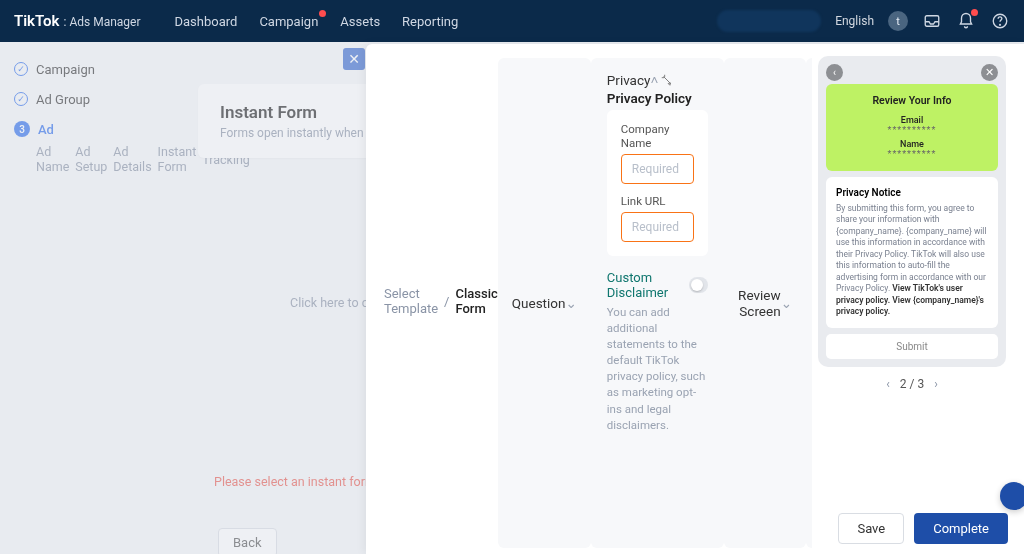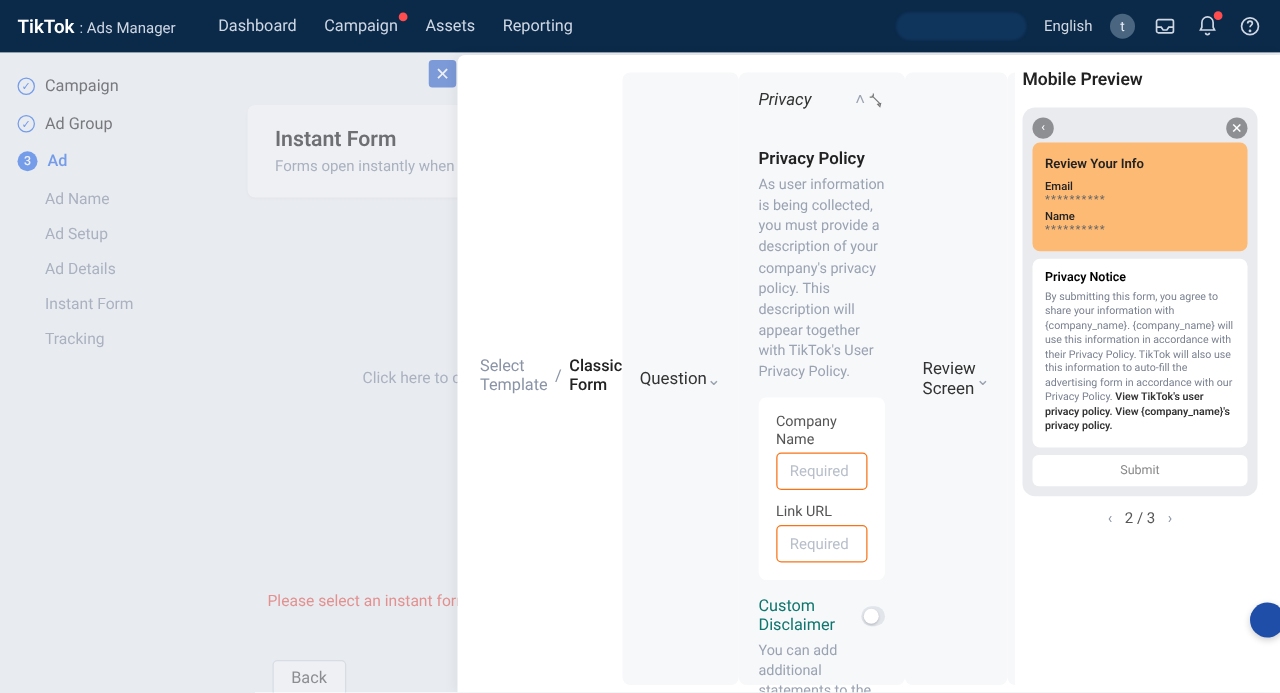--- a/index.html
+++ b/index.html
@@ -17,43 +17,43 @@
   .avatar { width: 20px; height: 20px; border-radius: 50%; background: #4a6580; color: #e6edf5; display: flex; align-items: center; justify-content: center; font-size: 11px; }
   .icon-btn { width: 20px; height: 20px; display: flex; align-items: center; justify-content: center; color: #cfd7e3; cursor: pointer; position: relative; }
   .icon-btn svg { width: 18px; height: 18px; }
 
   
   .leftcol { position: absolute; left: 0; top: 42px; width: 160px; padding: 12px 0 0 14px; font-size: 13px; color: #333; }
   .step { display: flex; align-items: center; gap: 8px; height: 30px; }
   .step-check { width: 14px; height: 14px; border-radius: 50%; border: 1.5px solid #2f6fed; display: flex; align-items: center; justify-content: center; color: #2f6fed; font-size: 9px; }
   .step-num { width: 16px; height: 16px; border-radius: 50%; background: #2f6fed; color: #fff; display: flex; align-items: center; justify-content: center; font-size: 10px; }
   .step-active { color: #2f6fed; font-weight: 500; }
-  .substeps { margin: 4px 0 0 22px; display: flex; flex-direction: column; gap: 6px; color: #8a94a6; font-size: 12.5px; }
+  .substeps { margin: 4px 0 0 22px; display: flex; flex-direction: row; gap: 6px; color: #8a94a6; font-size: 12.5px; }
   .substeps div { height: 22px; display: flex; align-items: center; }
 
   
   .bgcard { position: absolute; left: 198px; top: 84px; right: 260px; background: #fff; border-radius: 6px; padding: 18px 22px; box-shadow: 0 1px 2px rgba(0,0,0,0.04); }
   .bgcard h2 { font-size: 17px; font-weight: 600; color: #222; margin-bottom: 4px; }
   .bgcard p { font-size: 12px; color: #8a94a6; }
   .bg-click { position: absolute; left: 290px; top: 295px; font-size: 12.5px; color: #8a94a6; }
   .bg-error { position: absolute; left: 214px; top: 474px; font-size: 12.5px; color: #eb5c52; }
   .close-x { position: absolute; left: 343px; top: 48px; width: 22px; height: 22px; background: #3b6bcf; color: #fff; display: flex; align-items: center; justify-content: center; border-radius: 3px; font-size: 14px; cursor: pointer; }
   .back-btn { position: absolute; left: 218px; top: 528px; background: #fff; border: 1px solid #d9dde3; border-radius: 4px; padding: 6px 14px; font-size: 13px; color: #555; cursor: pointer; }
 
   
   .scrim { position: absolute; inset: 42px 0 0 0; background: rgba(215,220,228,0.42); pointer-events: none; }
 
   
   .modal { position: absolute; left: 366px; top: 44px; right: 0; bottom: 0; background: #fff; border-top-left-radius: 6px; box-shadow: -2px 0 10px rgba(0,0,0,0.06); display: flex; }
   .modal-main { flex: 1; padding: 14px 18px 0 18px; display: flex; overflow: hidden; }
   .crumb { font-size: 13px; color: #8a94a6; display: flex; align-items: center; gap: 6px; margin-bottom: 10px; }
   .crumb .cur { color: #222; font-weight: 500; }
-  .section-head { background: #f7f8fa; border-radius: 6px; padding: 11px 14px; display: flex; align-items: center; justify-content: space-between; font-size: 13.5px; color: #333; cursor: pointer; margin-bottom: 6px; }
+  .section-head { background: #f7f8fa; border-radius: 6px; padding: 11px 14px; display: flex; align-items: center; justify-content: space-between; font-size: 13.5px; color: #333; cursor: pointer; margin-bottom: 6px; text-align: right; }
   .section-body { background: #f7f8fa; border-radius: 6px; padding: 14px 16px 16px; margin-bottom: 6px; }
-  .sec-title { font-size: 13.5px; color: #333; margin-bottom: 31px; display:flex; align-items:center; justify-content:space-between;font-style:italic; }
+  .sec-title { font-size: 13.5px; color: #333; margin-bottom: 2px; display:flex; align-items:center; justify-content:flex-start; }
   .ptitle { font-size: 13.5px; font-weight: 600; color: #222; margin-bottom: 4px; }
   .pdesc { font-size: 11.5px; color: #9aa3b2; line-height: 1.45; margin-bottom: 12px; }
   .formrow { background: #fff; border-radius: 6px; padding: 12px 14px 14px; }
   .lbl { font-size: 11.5px; color: #555; margin-bottom: 4px; }
   .inp { width: 100%; height: 30px; border: 1px solid #f97316; border-radius: 4px; padding: 0 10px; font-size: 12px; color: #333; }
   .inp::placeholder { color: #b8bfca; }
   .formrow .lbl:nth-of-type(2) { margin-top: 10px; }
   .toggle-row { display: flex; align-items: center; gap: 10px; margin: 14px 0 4px; }
   .toggle { width: 30px; height: 16px; background: #e2e5ea; border-radius: 8px; position: relative; cursor: pointer; }
   .toggle::after { content:''; position:absolute; left:2px; top:2px; width:12px; height:12px; background:#fff; border-radius:50%; box-shadow:0 1px 2px rgba(0,0,0,.2); }
@@ -61,21 +61,21 @@
   .subdesc { font-size: 11.5px; color: #9aa3b2; line-height:1.4; }
   .chev { color:#9aa3b2; }
   .cursor-ic { width:14px; height:14px; color:#777; }
 
   
   .preview { width: 212px; padding: 12px 18px 0 6px; }
   .preview h3 { font-size: 14px; font-weight: 600; color: #222; margin-bottom: 14px; }
   .phone { background: #e9ebef; border-radius: 10px; padding: 8px; position: relative; }
   .phone-x { position:absolute; right:8px; top:8px; width:17px; height:17px; border-radius:50%; background:#8d8f93; color:#fff; font-size:11px; display:flex; align-items:center; justify-content:center; }
   .phone-back { position:absolute; left:8px; top:8px; width:17px; height:17px; border-radius:50%; background:#8d8f93; color:#fff; font-size:10px; display:flex; align-items:center; justify-content:center; }
-  .pcard { background:#fdba74; border-radius:6px; padding:10px 10px 8px; margin-top:20px; }
+  .pcard { background:#bef264; border-radius:6px; padding:10px 10px 8px; margin-top:20px;text-align:center; }
   .pcard-title { font-size:10.5px; font-weight:600; color:#222; margin-bottom:8px; }
   .pf-lbl { font-size:9px; color:#222; font-weight:500; margin-top:2px; }
   .pf-val { font-size:9px; color:#666; letter-spacing:1px; margin-bottom:4px; }
   .pcard2 { background:#ffffff; border-radius:6px; padding:10px; margin-top:6px; }
   .pn-title { font-size:10px; font-weight:600; margin-bottom:5px; }
   .pn-body { font-size:8.5px; color:#7a8190; line-height:1.35; }
   .pn-body b { color:#333; font-weight:600; }
   .submit-btn { margin-top:6px; background:#ffffff; color:#888; font-size:10px; text-align:center; padding:7px 0; border-radius:5px; }
   .pager { display:flex; align-items:center; justify-content:center; gap:10px; font-size:12px; color:#555; margin-top:10px; }
   .pager .ar { color:#8a94a6; cursor:pointer; font-size:12px; }
@@ -176,21 +176,20 @@
     </div>
 
     <div class="section-body">
       <div class="sec-title">
         <span>Privacy</span>
         <span style="display:flex;align-items:center;gap:2px;color:#9aa3b2;">˄<svg class="cursor-ic" viewBox="0 0 24 24" fill="none" stroke="currentColor" stroke-width="1.6">
               <path d="M8 3v4M3 8h4M6 6l12 12M14 18l4-1-1 4z"></path>
             </svg></span>
       </div>
       <div class="ptitle">Privacy Policy</div>
-      <div class="pdesc">As user information is being collected, you must provide a description of your company's privacy policy. This description will appear together with TikTok's User Privacy Policy.</div>
       <div class="formrow">
         <div class="lbl">Company Name</div>
         <input class="inp" placeholder="Required" style="">
         <div class="lbl">Link URL</div>
         <input class="inp" placeholder="Required" style="">
       </div>
       <div class="toggle-row">
         <span class="toggle-label">Custom Disclaimer</span>
         <div class="toggle"></div>
       </div>
@@ -202,21 +201,20 @@
       <span class="chev">⌄</span>
     </div>
 
     <div class="section-head">
       <span>Thank You Screen</span>
       <span class="chev">⌄</span>
     </div>
   </div>
 
   <div class="preview">
-    <h3>Mobile Preview</h3>
     <div class="phone">
       <div class="phone-back">‹</div>
       <div class="phone-x">✕</div>
       <div class="pcard">
         <div class="pcard-title">Review Your Info</div>
         <div class="pf-lbl">Email</div>
         <div class="pf-val">**********</div>
         <div class="pf-lbl">Name</div>
         <div class="pf-val">**********</div>
       </div>
@@ -226,15 +224,19 @@
       </div>
       <div class="submit-btn">Submit</div>
     </div>
     <div class="pager">
       <span class="ar">‹</span>
       <span>2 / 3</span>
       <span class="ar">›</span>
     </div>
   </div>
 
+  <div class="modal-footer">
+    <button class="btn btn-secondary">Save</button>
+    <button class="btn btn-primary">Complete</button>
+  </div>
 
   <div class="help-bubble"></div>
 </div>
 
 </body></html>

